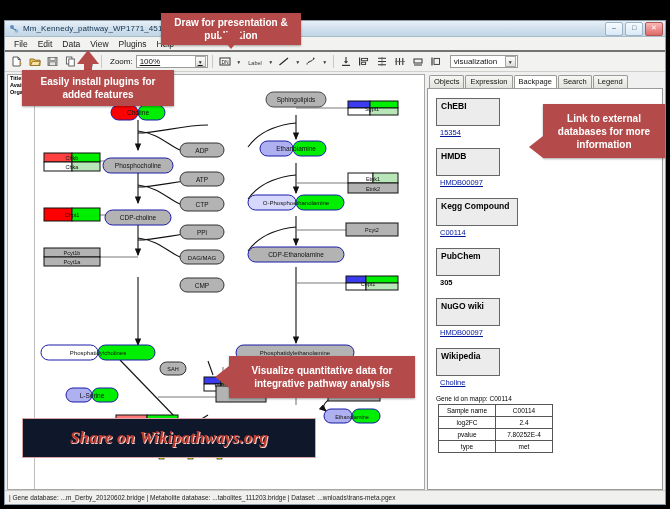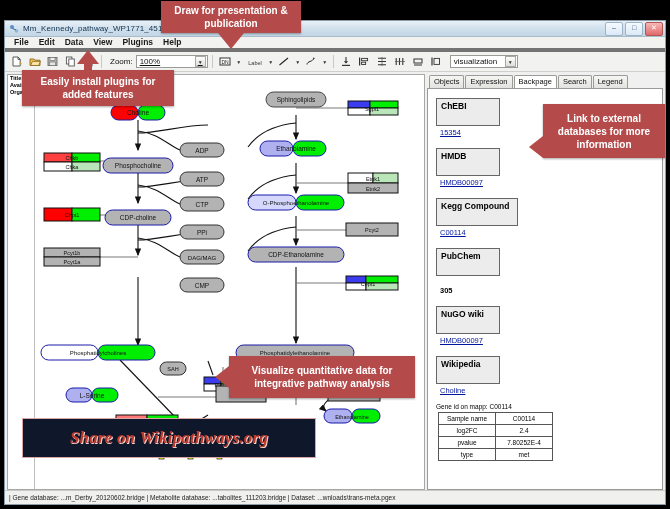--- a/index.html
+++ b/index.html
@@ -37,22 +37,22 @@
   .winbtns{position:absolute;right:2px;top:1px;display:flex;gap:2px;}
   .winbtn{
     width:16px;height:12px;border:1px solid #9db4c6;border-radius:2px;
     background:linear-gradient(to bottom,#f5fbff,#dbe9f5);
     font-size:7px;line-height:10px;text-align:center;color:#2b4d68;
   }
   .winbtn.close{background:linear-gradient(to bottom,#f7b7b7,#e06a6a);border-color:#b45555;color:#fff;}
 
   
   .menubar{
-    height:15px;background:#f2f2f0;border-bottom:4px solid #737373;
-    display:flex;align-items:flex-end;padding-left:4px;box-sizing:border-box;font-weight:bold;
+    height:15px;background:#f2f2f0;border-bottom:2px solid #737373;
+    display:flex;align-items:center;padding-left:4px;box-sizing:border-box;
   }
   .menubar .mi{
     font-size:8.5px;color:#1a1a1a;padding:1px 5px;white-space:nowrap;
   }
 
   
   .toolbar{
     height:20px;background:#f2f2f0;border-bottom:1px solid #cfcfcb;
     display:flex;align-items:center;padding-left:3px;box-sizing:border-box;
     gap:1px;position:relative;
@@ -112,21 +112,21 @@
   .backpage{
     flex:1;background:#fff;border:1px solid #9a9a96;overflow:hidden;
     padding:6px 6px 0 8px;box-sizing:border-box;position:relative;min-height:0;
   }
   .db-head{
     display:inline-block;border:1px solid #666;background:#ececec;
     font-size:8.5px;font-weight:bold;color:#000;padding:2px 8px 14px 4px;
     margin-bottom:2px;min-width:64px;box-sizing:border-box;
   }
   .db-val{font-size:7.5px;color:#00169e;text-decoration:underline;margin:0 0 8px 4px;}
-  .db-val.plain{color:#000;text-decoration:none;font-weight:bold;margin-top:8px;}
+  .db-val.plain{color:#000;text-decoration:none;font-weight:bold;}
   .exp-title{font-size:8.5px;font-weight:bold;color:#000;margin:4px 0 6px 0;}
   .gene-id{font-size:6.5px;color:#000;margin-bottom:2px;}
   table.exp{border-collapse:collapse;margin-left:2px;}
   table.exp td{
     border:1px solid #555;font-size:6.5px;color:#000;text-align:center;
     padding:2px 4px;background:#fff;min-width:48px;
   }
 
   
   .statusbar{
@@ -579,21 +579,21 @@
           </table>
       </div>
     </div>
   </div>
 
   <div class="statusbar">
     <span>| Gene database: ...m_Derby_20120602.bridge | Metabolite database: ...tabolites_111203.bridge | Dataset: ...wnloads\trans-meta.pgex</span>
   </div>
 </div>
 
-<div class="callout" style="left:161px;top:1px;width:140px;height:32px;">Draw for presentation &amp; publication</div>
+<div class="callout" style="left:161px;top:13px;width:140px;height:32px;">Draw for presentation &amp; publication</div>
 <div class="arrow-dn" style="left:218px;top:33px;"></div>
 
 <div class="callout" style="left:22px;top:70px;width:152px;height:36px;">Easily install plugins for added features</div>
 <div class="stem-v" style="left:84px;top:62px;width:8px;height:10px;"></div>
 <div class="arrow-up" style="left:77px;top:50px;"></div>
 
 <div class="callout" style="left:543px;top:104px;width:122px;height:54px;">Link  to external databases  for more information</div>
 <div class="arrow-lf" style="left:529px;top:136px;"></div>
 
 <div class="callout" style="left:229px;top:356px;width:186px;height:42px;">Visualize quantitative data  for integrative pathway analysis</div>

